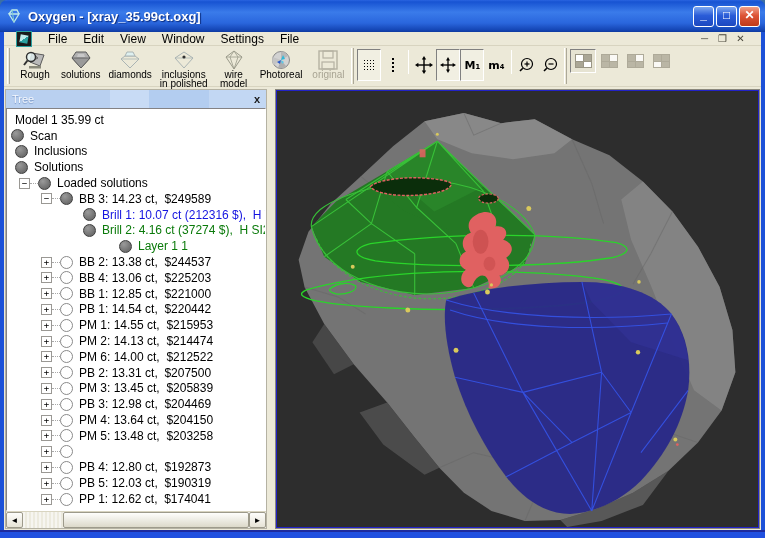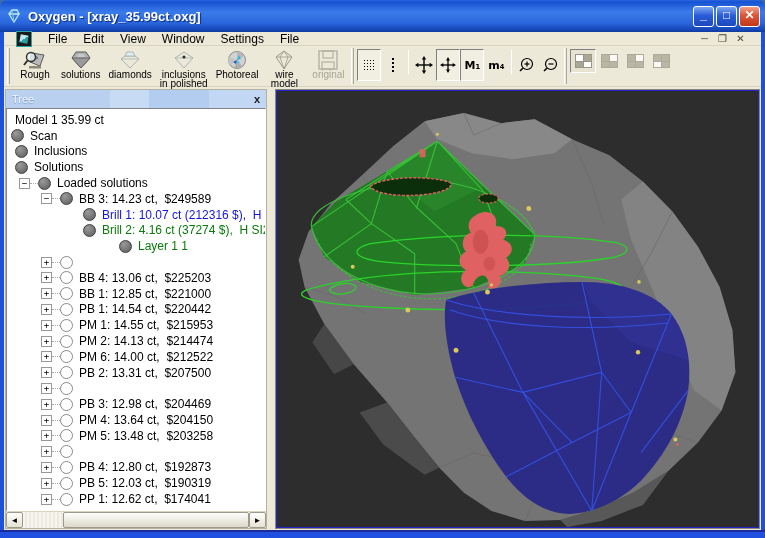--- a/index.html
+++ b/index.html
@@ -189,42 +189,42 @@
           <circle cx="13" cy="7" r="1.6" fill="#303030"></circle>
         </svg>
       </span>
       <span class="tlabel2">inclusions
 in polished</span>
     </div>
 
     <div class="tbtn">
       <span class="icon">
         <svg class="ticon" width="26" height="20" viewBox="0 0 26 20">
+          <polygon points="13,1 21,7 13,19 5,7" fill="none" stroke="#9a9a8a" stroke-width="1"></polygon>
+          <polyline points="5,7 21,7" stroke="#9a9a8a" stroke-width="0.8" fill="none"></polyline>
+          <polyline points="13,1 9,7 13,19 17,7 13,1" stroke="#9a9a8a" stroke-width="0.8" fill="none"></polyline>
+        </svg>
+      </span>
+      <span class="tlabel2">wire
+model</span>
+    </div>
+
+    <div class="tbtn">
+      <span class="icon">
+        <svg class="ticon" width="26" height="20" viewBox="0 0 26 20">
           <circle cx="13" cy="10" r="8.5" fill="#d2d2d2" stroke="#8a8a8a" stroke-width="1"></circle>
           <path d="M13,10 L13,1.5 A8.5,8.5 0 0 1 20,6 Z" fill="#b8b8b8"></path>
           <path d="M13,10 L6,15 A8.5,8.5 0 0 1 4.6,7 Z" fill="#c4c4c4"></path>
           <path d="M13,10 L18,16 A8.5,8.5 0 0 1 10,18 Z" fill="#aeaeae"></path>
           <polygon points="13,10 15,5 17,9" fill="#30b8d8"></polygon>
           <polygon points="13,10 9,12 12,14" fill="#2858c8"></polygon>
           <polygon points="13,10 16,12 14,14" fill="#58c8e8"></polygon>
         </svg>
       </span>
       <span class="tlabel2">Photoreal</span>
-    </div>
-
-    <div class="tbtn">
-      <span class="icon">
-        <svg class="ticon" width="26" height="20" viewBox="0 0 26 20">
-          <polygon points="13,1 21,7 13,19 5,7" fill="none" stroke="#9a9a8a" stroke-width="1"></polygon>
-          <polyline points="5,7 21,7" stroke="#9a9a8a" stroke-width="0.8" fill="none"></polyline>
-          <polyline points="13,1 9,7 13,19 17,7 13,1" stroke="#9a9a8a" stroke-width="0.8" fill="none"></polyline>
-        </svg>
-      </span>
-      <span class="tlabel2">wire
-model</span>
     </div>
 
     <div class="tbtn disabled">
       <span class="icon">
         <svg class="ticon" width="26" height="20" viewBox="0 0 26 20">
           <rect x="4" y="1" width="18" height="18" fill="none" stroke="#b5b1a2" stroke-width="1.4"></rect>
           <rect x="8" y="1" width="10" height="7" fill="none" stroke="#b5b1a2" stroke-width="1.2"></rect>
           <rect x="7" y="12" width="12" height="7" fill="none" stroke="#b5b1a2" stroke-width="1.2"></rect>
         </svg>
       </span>
@@ -363,20 +363,21 @@
             <span class="tlabel" style="color: rgb(10, 122, 10);">Brill 2: 4.16 ct (37274 $),  H SI2</span>
           </div>
           <div class="tree-row" style="padding-left: 76px; margin-left: 36px;">
             <span class="circle filled"></span>
             <span class="tlabel" style="color: rgb(10, 122, 10);">Layer 1 1</span>
           </div>
           <div class="tree-row" style="padding-left: 34px;">
             <span class="expander">+</span>
             <span class="dots"></span>
             <span class="circle empty"></span>
+            <span class="tlabel">BB 2: 13.38 ct,  $244537</span>
           </div>
           <div class="tree-row" style="padding-left: 34px;">
             <span class="expander">+</span>
             <span class="dots"></span>
             <span class="circle empty"></span>
             <span class="tlabel">BB 4: 13.06 ct,  $225203</span>
           </div>
           <div class="tree-row" style="padding-left: 34px;">
             <span class="expander">+</span>
             <span class="dots"></span>
@@ -410,20 +411,21 @@
           <div class="tree-row" style="padding-left: 34px;">
             <span class="expander">+</span>
             <span class="dots"></span>
             <span class="circle empty"></span>
             <span class="tlabel">PB 2: 13.31 ct,  $207500</span>
           </div>
           <div class="tree-row" style="padding-left: 34px;">
             <span class="expander">+</span>
             <span class="dots"></span>
             <span class="circle empty"></span>
+            <span class="tlabel">PM 3: 13.45 ct,  $205839</span>
           </div>
           <div class="tree-row" style="padding-left: 34px;">
             <span class="expander">+</span>
             <span class="dots"></span>
             <span class="circle empty"></span>
             <span class="tlabel">PB 3: 12.98 ct,  $204469</span>
           </div>
           <div class="tree-row" style="padding-left: 34px;">
             <span class="expander">+</span>
             <span class="dots"></span>

